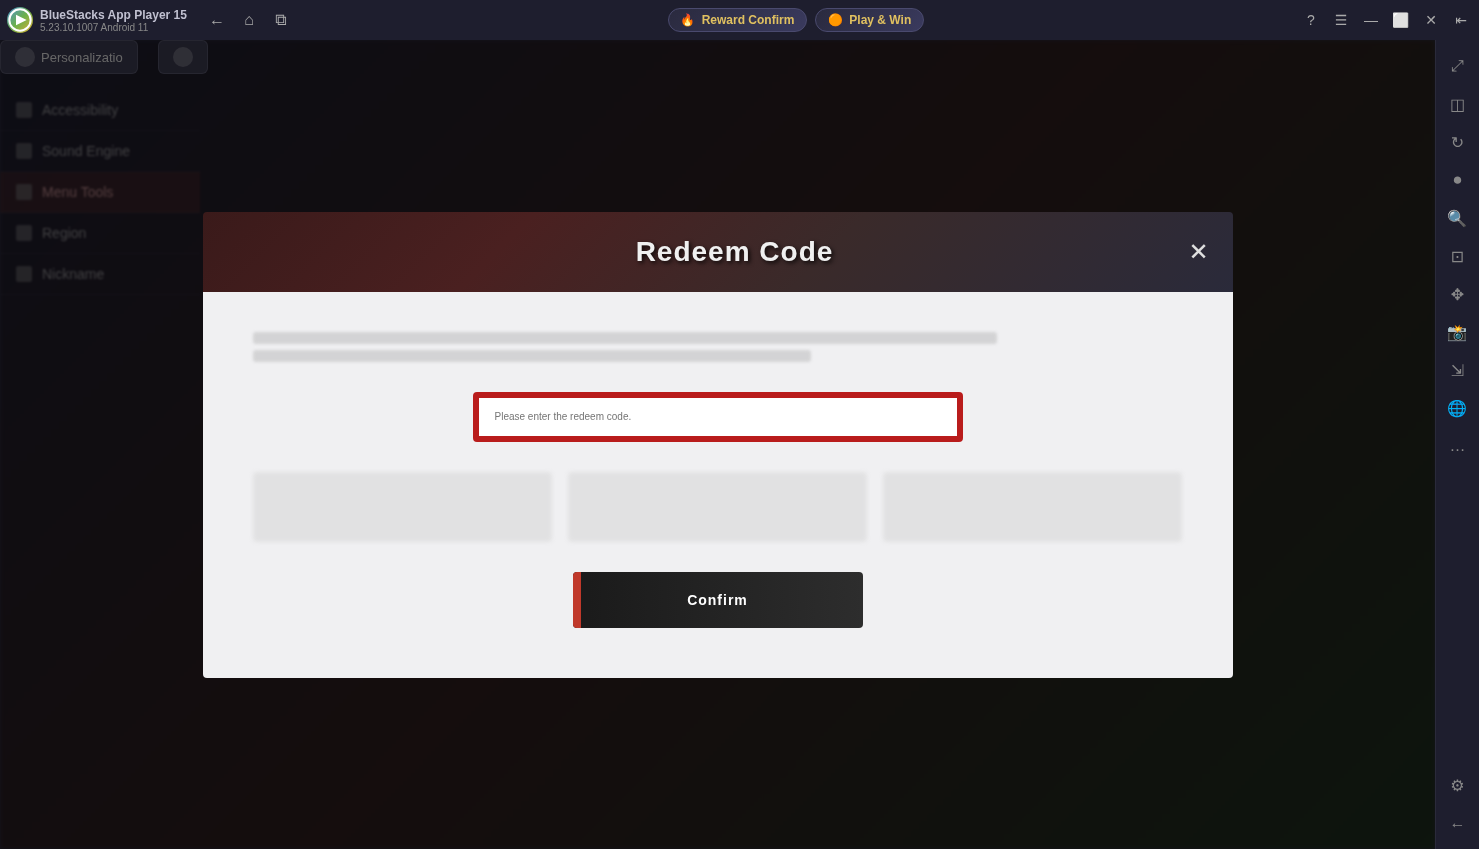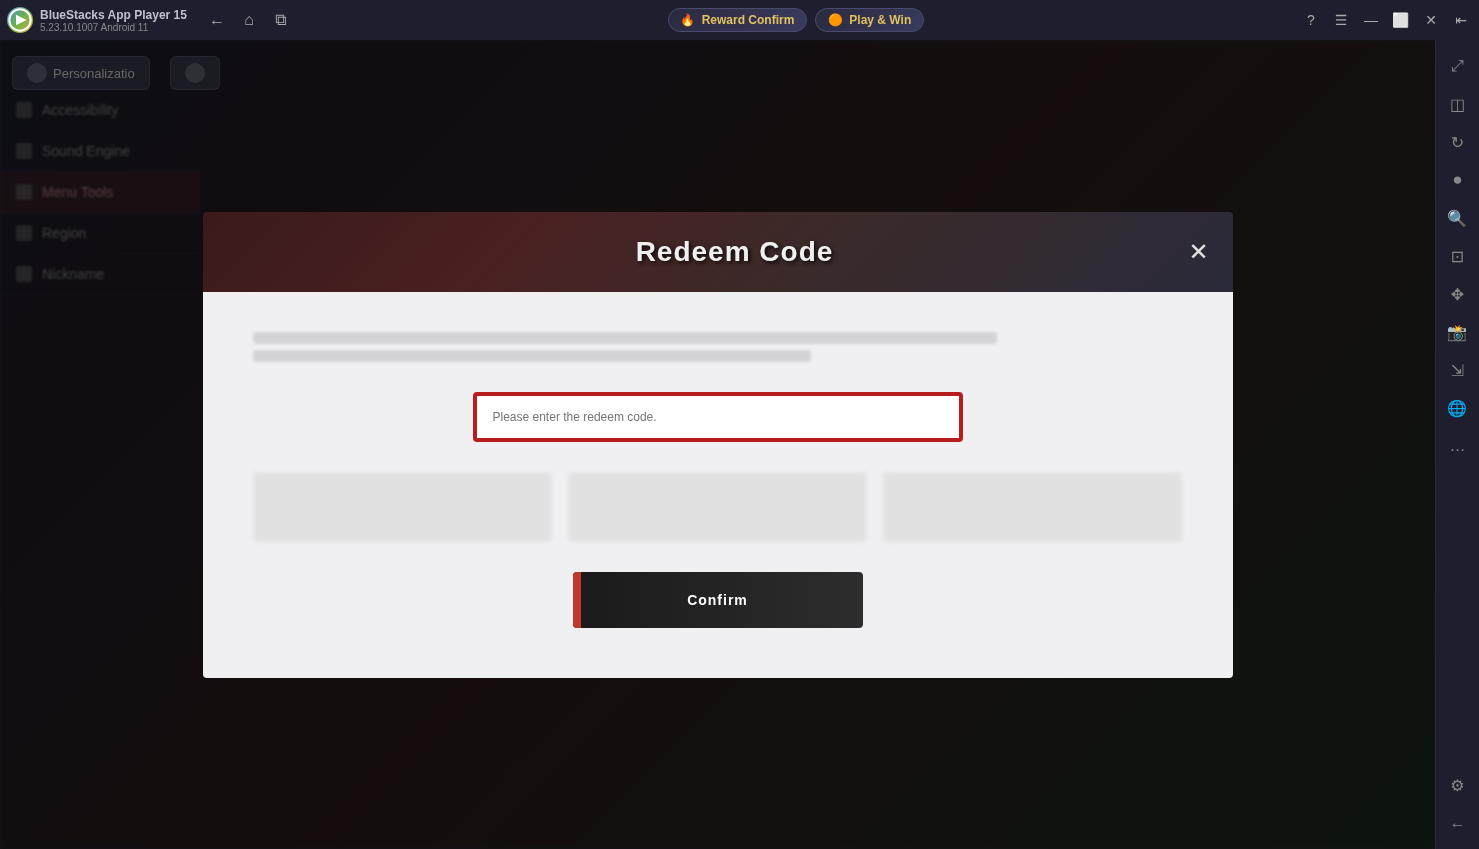--- a/index.html
+++ b/index.html
@@ -176,22 +176,22 @@
       background: linear-gradient(135deg, #1a1a2a 0%, #2a1a1a 50%, #1a2a1a 100%);
       filter: blur(2px);
     }
 
     
     .top-toolbar {
       position: absolute;
       top: 0; left: 0; right: 0;
       height: 50px;
       display: flex;
-      align-items: flex-end;
-      padding: 0 12px;
+      align-items: flex-start;
+      padding: 0 0;
       gap: 20px;
       z-index: 10;
     }
 
     .toolbar-btn {
       display: flex;
       align-items: center;
       gap: 6px;
       padding: 6px 14px;
       background: rgba(60,60,80,0.85);
@@ -330,24 +330,24 @@
 
     .modal-input-area {
       width: 100%;
       display: flex;
       justify-content: center;
     }
 
     .redeem-input {
       width: 490px;
       height: 50px;
-      border: 4px solid #b91c1c;
+      border: 6px solid #b91c1c;
       border-radius: 4px;
       padding: 0 16px;
-      font-size: 12px;
+      font-size: 10px;
       color: #888;
       background: #fff;
       outline: none;
     }
 
     
     .modal-blurred-content {
       width: 100%;
       display: flex;
       gap: 16px;

